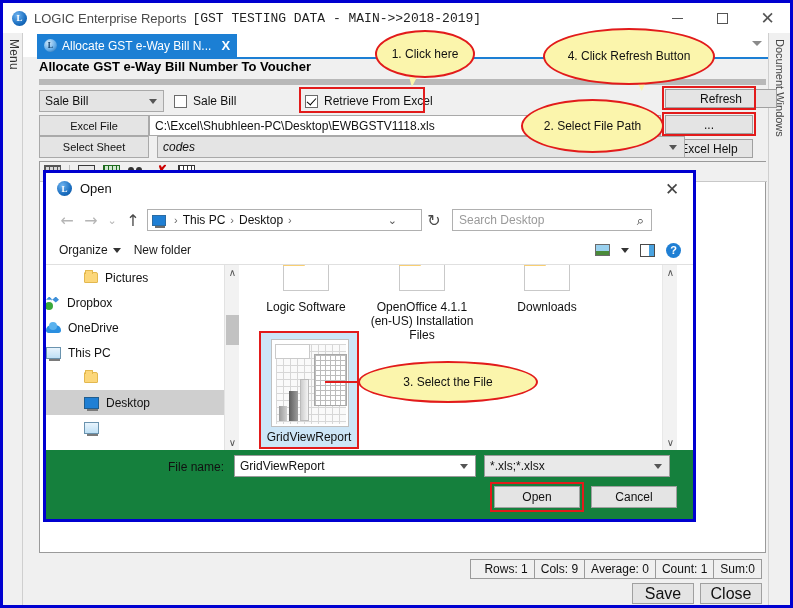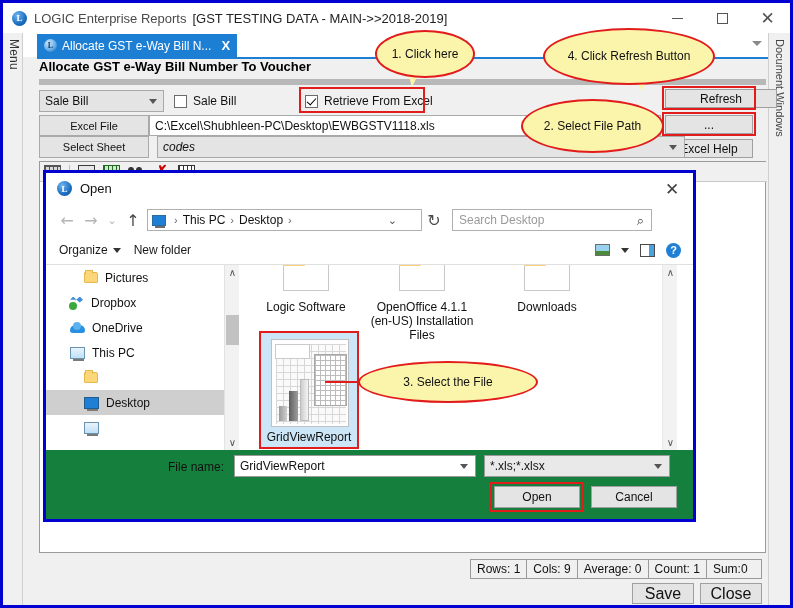--- a/index.html
+++ b/index.html
@@ -28,21 +28,21 @@
   .app-logo {
     width: 15px; height: 15px; margin-left: 9px; margin-right: 7px;
     border-radius: 50%;
     background: radial-gradient(circle at 35% 30%, #6fb4f0 0%, #1a6ec0 60%, #0b4d94 100%);
     color:#fff; font-size:9px; font-weight:bold;
     display:flex; align-items:center; justify-content:center;
     font-family: "Liberation Serif", serif;
     flex: none;
   }
   .title-text { font-size: 13px; color: #4a4a4a; white-space: nowrap; }
-  .title-sub { font-size: 13px; color: #222; margin-left: 6px; white-space: nowrap;}
+  .title-sub { font-size: 13px; color: #222; margin-left: 6px; white-space: nowrap; font-family: Liberation Mono, monospace;}
   .wincontrols { margin-left: auto; display: flex; height: 30px; }
   .wc { width: 45px; height: 30px; display:flex; align-items:center; justify-content:center;
         color:#555; font-size: 14px; }
   .wc .mindash { width: 11px; height: 1px; background: #555; }
   .wc .maxbox { width: 11px; height: 11px; border: 1px solid #555; }
   .wc .xglyph { font-size: 17px; line-height: 1; color:#555; font-family: "DejaVu Sans", sans-serif; }
 
   
   .menu-strip {
     position: absolute; left: 0; top: 30px; width: 20px; height: 572px;
@@ -200,21 +200,21 @@
       repeating-linear-gradient(to right, #1e6b1e 0 1px, #cfe8cf 1px 4px); }
   .ti-people { background: none; display:flex; gap:2px; align-items:center; }
   .ti-people i { width:6px; height:10px; background:#333; display:block; border-radius:3px 3px 0 0;}
   .ti-check { color:#cc0000; font-size: 15px; line-height:12px; font-weight:bold; text-align:center;}
   .ti-cols { border:1px solid #333; background:
       repeating-linear-gradient(to right, #333 0 1px, #fff 1px 4px); }
 
   
   .statusbar {
     position:absolute; left: 467px; top: 556px; width: 292px; height: 20px;
-    display:flex; border: 1px solid #9a9a9a; background: #f0f0f0;
+    display:flex; border: 1px solid #9a9a9a; background: #f0f0f0; justify-content: flex-end;
   }
   .statusbar .cell {
     border-right: 1px solid #9a9a9a; font-size: 12px; color:#111;
     display:flex; align-items:center; padding: 0 6px; white-space:nowrap;
   }
   .statusbar .cell:last-child { border-right: none; }
 
   .btn-bottom {
     position:absolute; background: #e4e4e4; border: 1px solid #a0a0a0;
     font-size: 16px; color: #111;
@@ -284,21 +284,21 @@
   .pane-ico { width: 15px; height: 13px; border: 1px solid #4a4a4a; background:#fff; position:relative;}
   .pane-ico::after{content:"";position:absolute;right:0;top:0;width:5px;height:11px;background:#4aa3e0;}
   .help-ico { width: 15px; height: 15px; border-radius:50%; background:#1f7fd4; color:#fff;
               font-size: 11px; font-weight:bold; display:flex;align-items:center;justify-content:center;}
 
   
   .dlg-sidebar {
     position:absolute; left: 0; top: 92px; width: 178px; height: 185px;
     background: #ffffff; overflow: hidden;
   }
-  .sb-item { height: 25px; display:flex; align-items:center; padding-left: 24px; font-size: 12px; color:#111; }
+  .sb-item { height: 25px; display:flex; align-items:center; font-size: 12px; color:#111; }
   .sb-item.indent { padding-left: 38px; }
   .sb-item.sel { background: #cfcfcf; }
   .folder-ico { width: 14px; height: 11px; background:#fcd77a; border:1px solid #e3b84e;
                 border-radius: 1px 2px 1px 1px; margin-right: 7px; flex:none; position:relative;}
   .folder-ico::before{content:"";position:absolute;left:0;top:-3px;width:6px;height:3px;background:#fcd77a;
                 border:1px solid #e3b84e;border-bottom:none;border-radius:1px 1px 0 0;}
   .dropbox-ico { width: 14px; height: 12px; margin-right: 7px; flex:none; position:relative;}
   .dropbox-ico::before{content:"";position:absolute;left:0;top:0;width:13px;height:9px;
      background: #3d8fd8; clip-path: polygon(0 35%,25% 0,50% 35%,25% 68%,75% 0,100% 35%,75% 68%,50% 35%);}
   .dropbox-ico::after{content:"";position:absolute;left:-1px;bottom:-1px;width:8px;height:8px;

